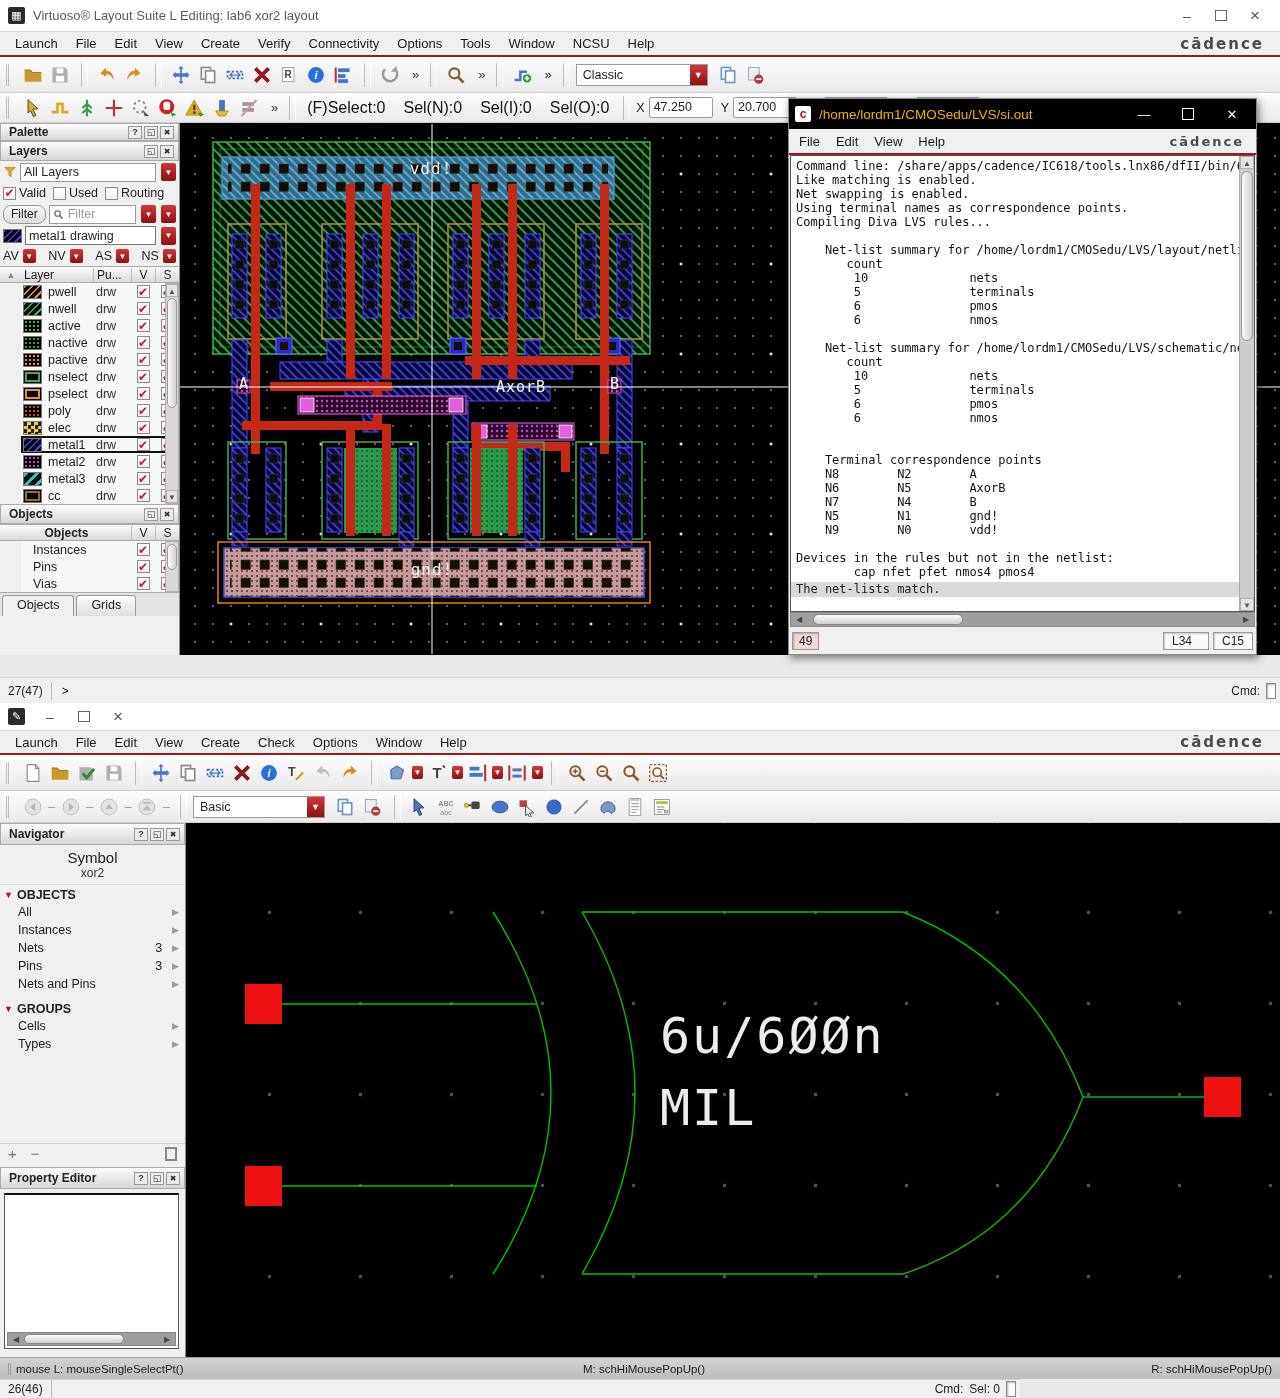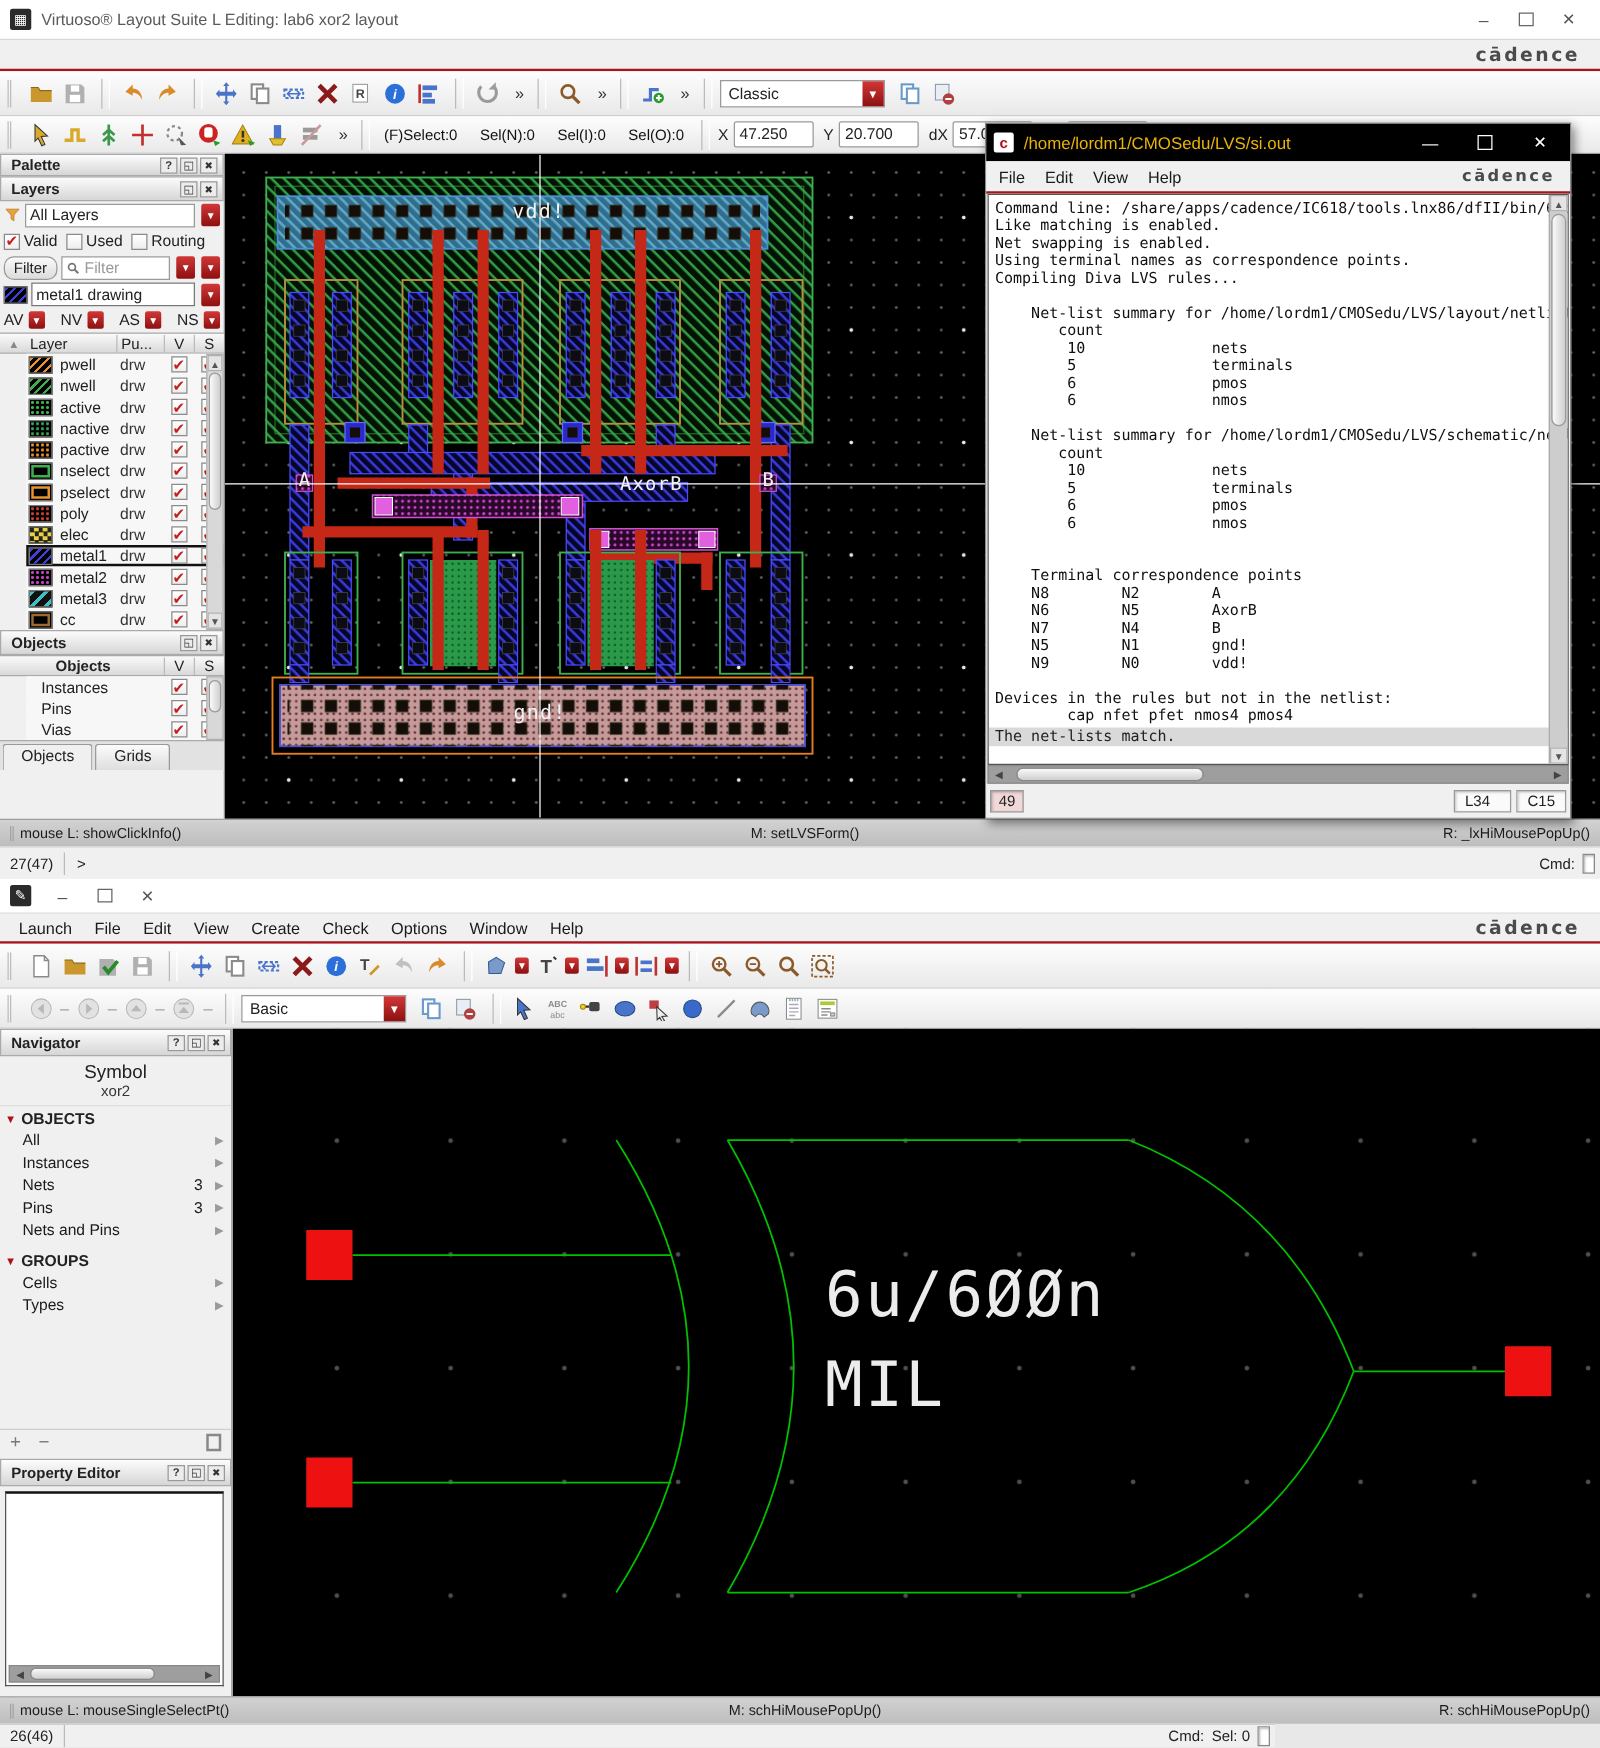--- a/index.html
+++ b/index.html
@@ -30,21 +30,21 @@
   .tbi:nth-child(odd) {}
   .tbi svg { width:20px; height:20px; }
   .chev { font-size:13px; color:#333; padding:0 6px; }
   .chev::before { content:"»"; }
   .combo { display:flex; align-items:center; background:#fff; border:1px solid #9a9a9a; height:22px; width:132px; margin:0 4px; }
   .combo .combo-text { flex:1; padding:0 6px; font-size:12.5px; }
   .combo .combo-btn { width:17px; height:100%; background:linear-gradient(#d23737,#8d1010); color:#fff; font-size:9px; display:flex; align-items:center; justify-content:center; }
   .combo .combo-btn::before { content:"▼"; }
   .ddbtn { width:15px; height:18px; background:linear-gradient(#d23737,#8d1010); color:#fff; font-size:8px; display:flex; align-items:center; justify-content:center; border-radius:2px; margin-left:2px; }
   .ddbtn::before { content:"▼"; }
-  .tb2txt { font-size:12px; color:#111; margin:0 9px; white-space:nowrap; }
+  .tb2txt { font-size:16px; color:#111; margin:0 9px; white-space:nowrap; }
   .coord { display:flex; align-items:center; margin-right:4px; }
   .clab { font-size:12.5px; margin:0 4px; }
   .cfield { width:64px; height:21px; background:#fff; border:1px solid #9a9a9a; border-radius:2px; font-size:12.5px; padding:2px 4px; }
 
   
   .lpanel { position:absolute; left:0; top:0; background:#f0f0f0; border-right:1px solid #909090; }
   .phead { height:18px; background:linear-gradient(#fcfcfc,#d6d6d6); border:1px solid #aaa; display:flex; align-items:center; padding:0 4px 0 8px; font-weight:bold; font-size:12px; }
   .phead .htitle { flex:1; }
   .hbtn { width:14px; height:13px; border:1px solid #999; background:#ececec; font-size:9px; display:flex; align-items:center; justify-content:center; margin-left:2px; color:#333; }
   .hbtn.g-help::before { content:"?"; }
@@ -352,20 +352,21 @@
     <div class="titlebar" style="height:32px">
       <span class="appicon">▦</span>
       <span class="title">Virtuoso® Layout Suite L Editing: lab6 xor2 layout</span>
       <span class="wbtns">
         <span class="wb g-min"></span>
         <span class="wb g-max"></span>
         <span class="wb g-close"></span>
       </span>
     </div>
     <div class="menubar" style="height:23px">
+      <span><span class="mi">Launch</span><span class="mi">File</span><span class="mi">Edit</span><span class="mi">View</span><span class="mi">Create</span><span class="mi">Verify</span><span class="mi">Connectivity</span><span class="mi">Options</span><span class="mi">Tools</span><span class="mi">Window</span><span class="mi">NCSU</span><span class="mi">Help</span></span>
       <span class="logo">cādence</span>
     </div>
     <div class="redline"></div>
 
     <div class="tb" style="height:36px">
       <span class="grip"></span>
       <span class="tbgroup">
           <span class="tbi" style="color:#c9972b">
             <svg viewBox="0 0 24 24">
               <use href="#sy-folder"></use>
@@ -1003,25 +1004,20 @@
           </div>
         </div>
         <div class="tabsrow">
 
         <span class="tab act">Objects</span>
             <span class="tab">Grids</span>
           </div>
       </div>
     </div>
 
-    <div class="sbar1" style="position:absolute;left:0;top:532px;margin-top:123px;width:1280px;height:22px;">
-      <span class="sleft">mouse L: showClickInfo()</span>
-      <span class="smid">M: setLVSForm()</span>
-      <span class="sright">R: _lxHiMousePopUp()</span>
-    </div>
     <div class="sbar2" style="position:absolute;left:0;top:677px;width:1280px;height:26px;">
       <span class="sbox">27(47)</span>
       <span class="prompt">&gt;</span>
       <span class="cmdright">
         <span>Cmd:</span>
         <span class="cmdinput"></span>
       </span>
     </div>
   </section>
 

